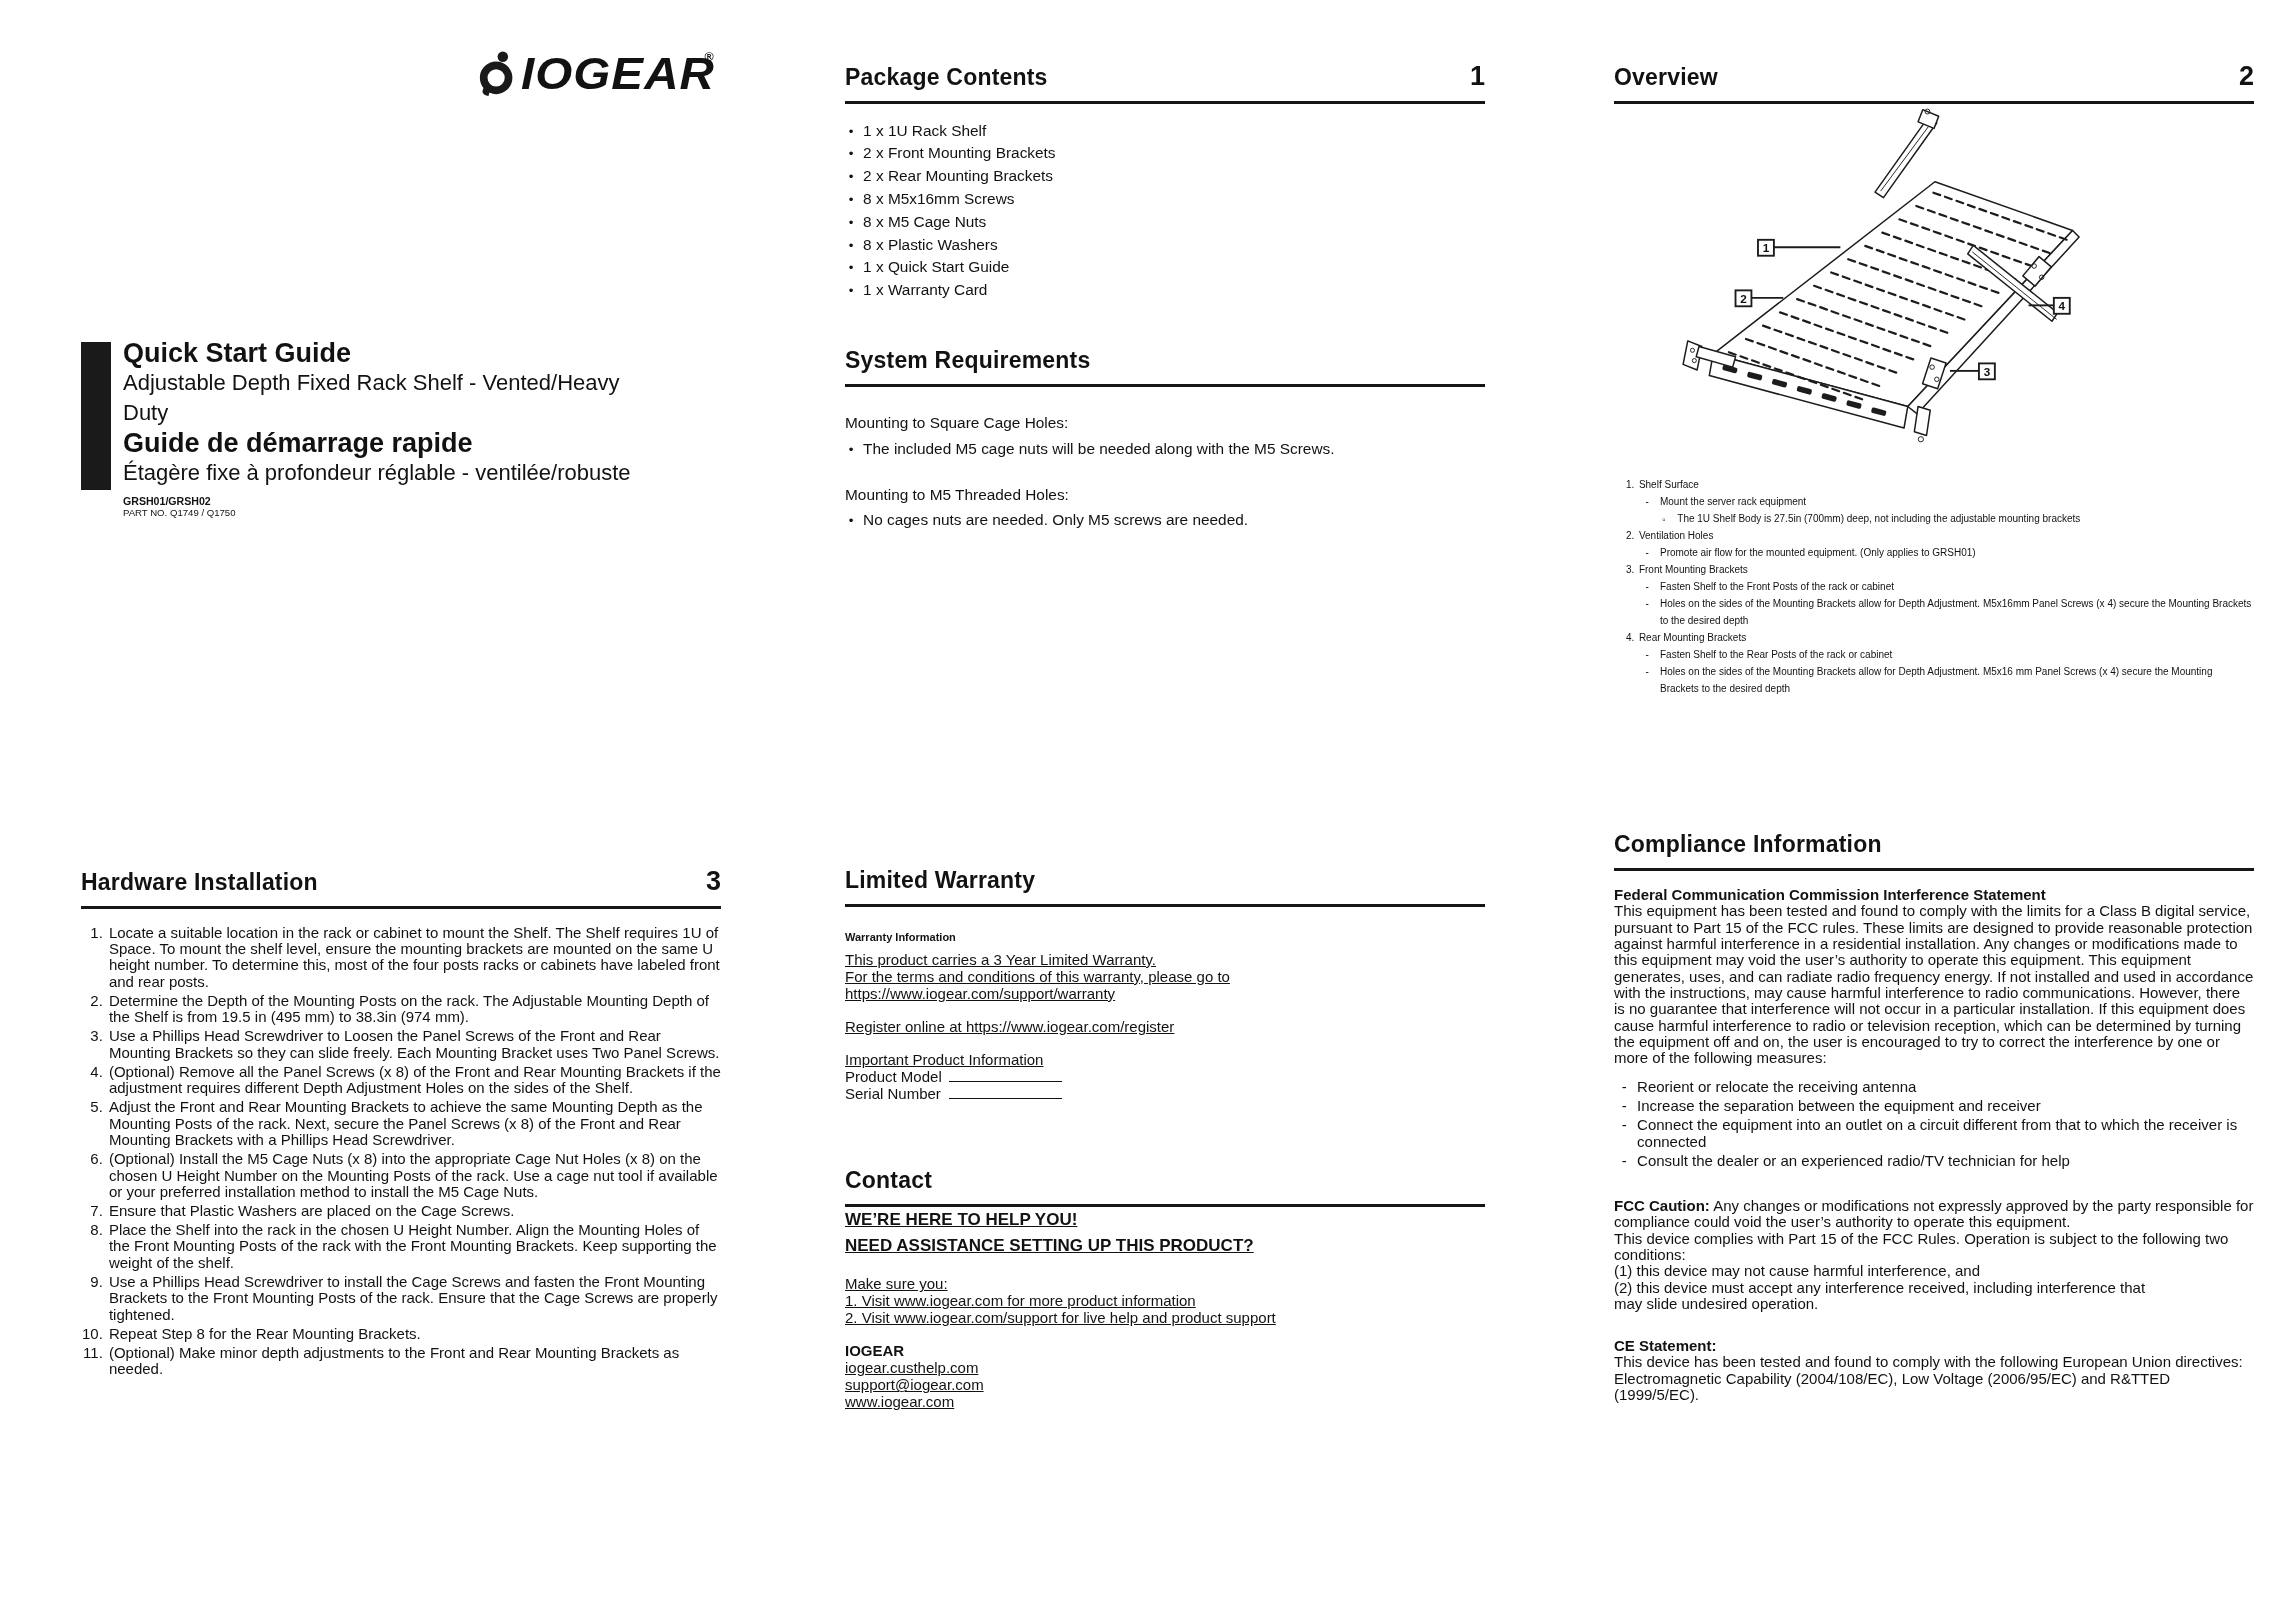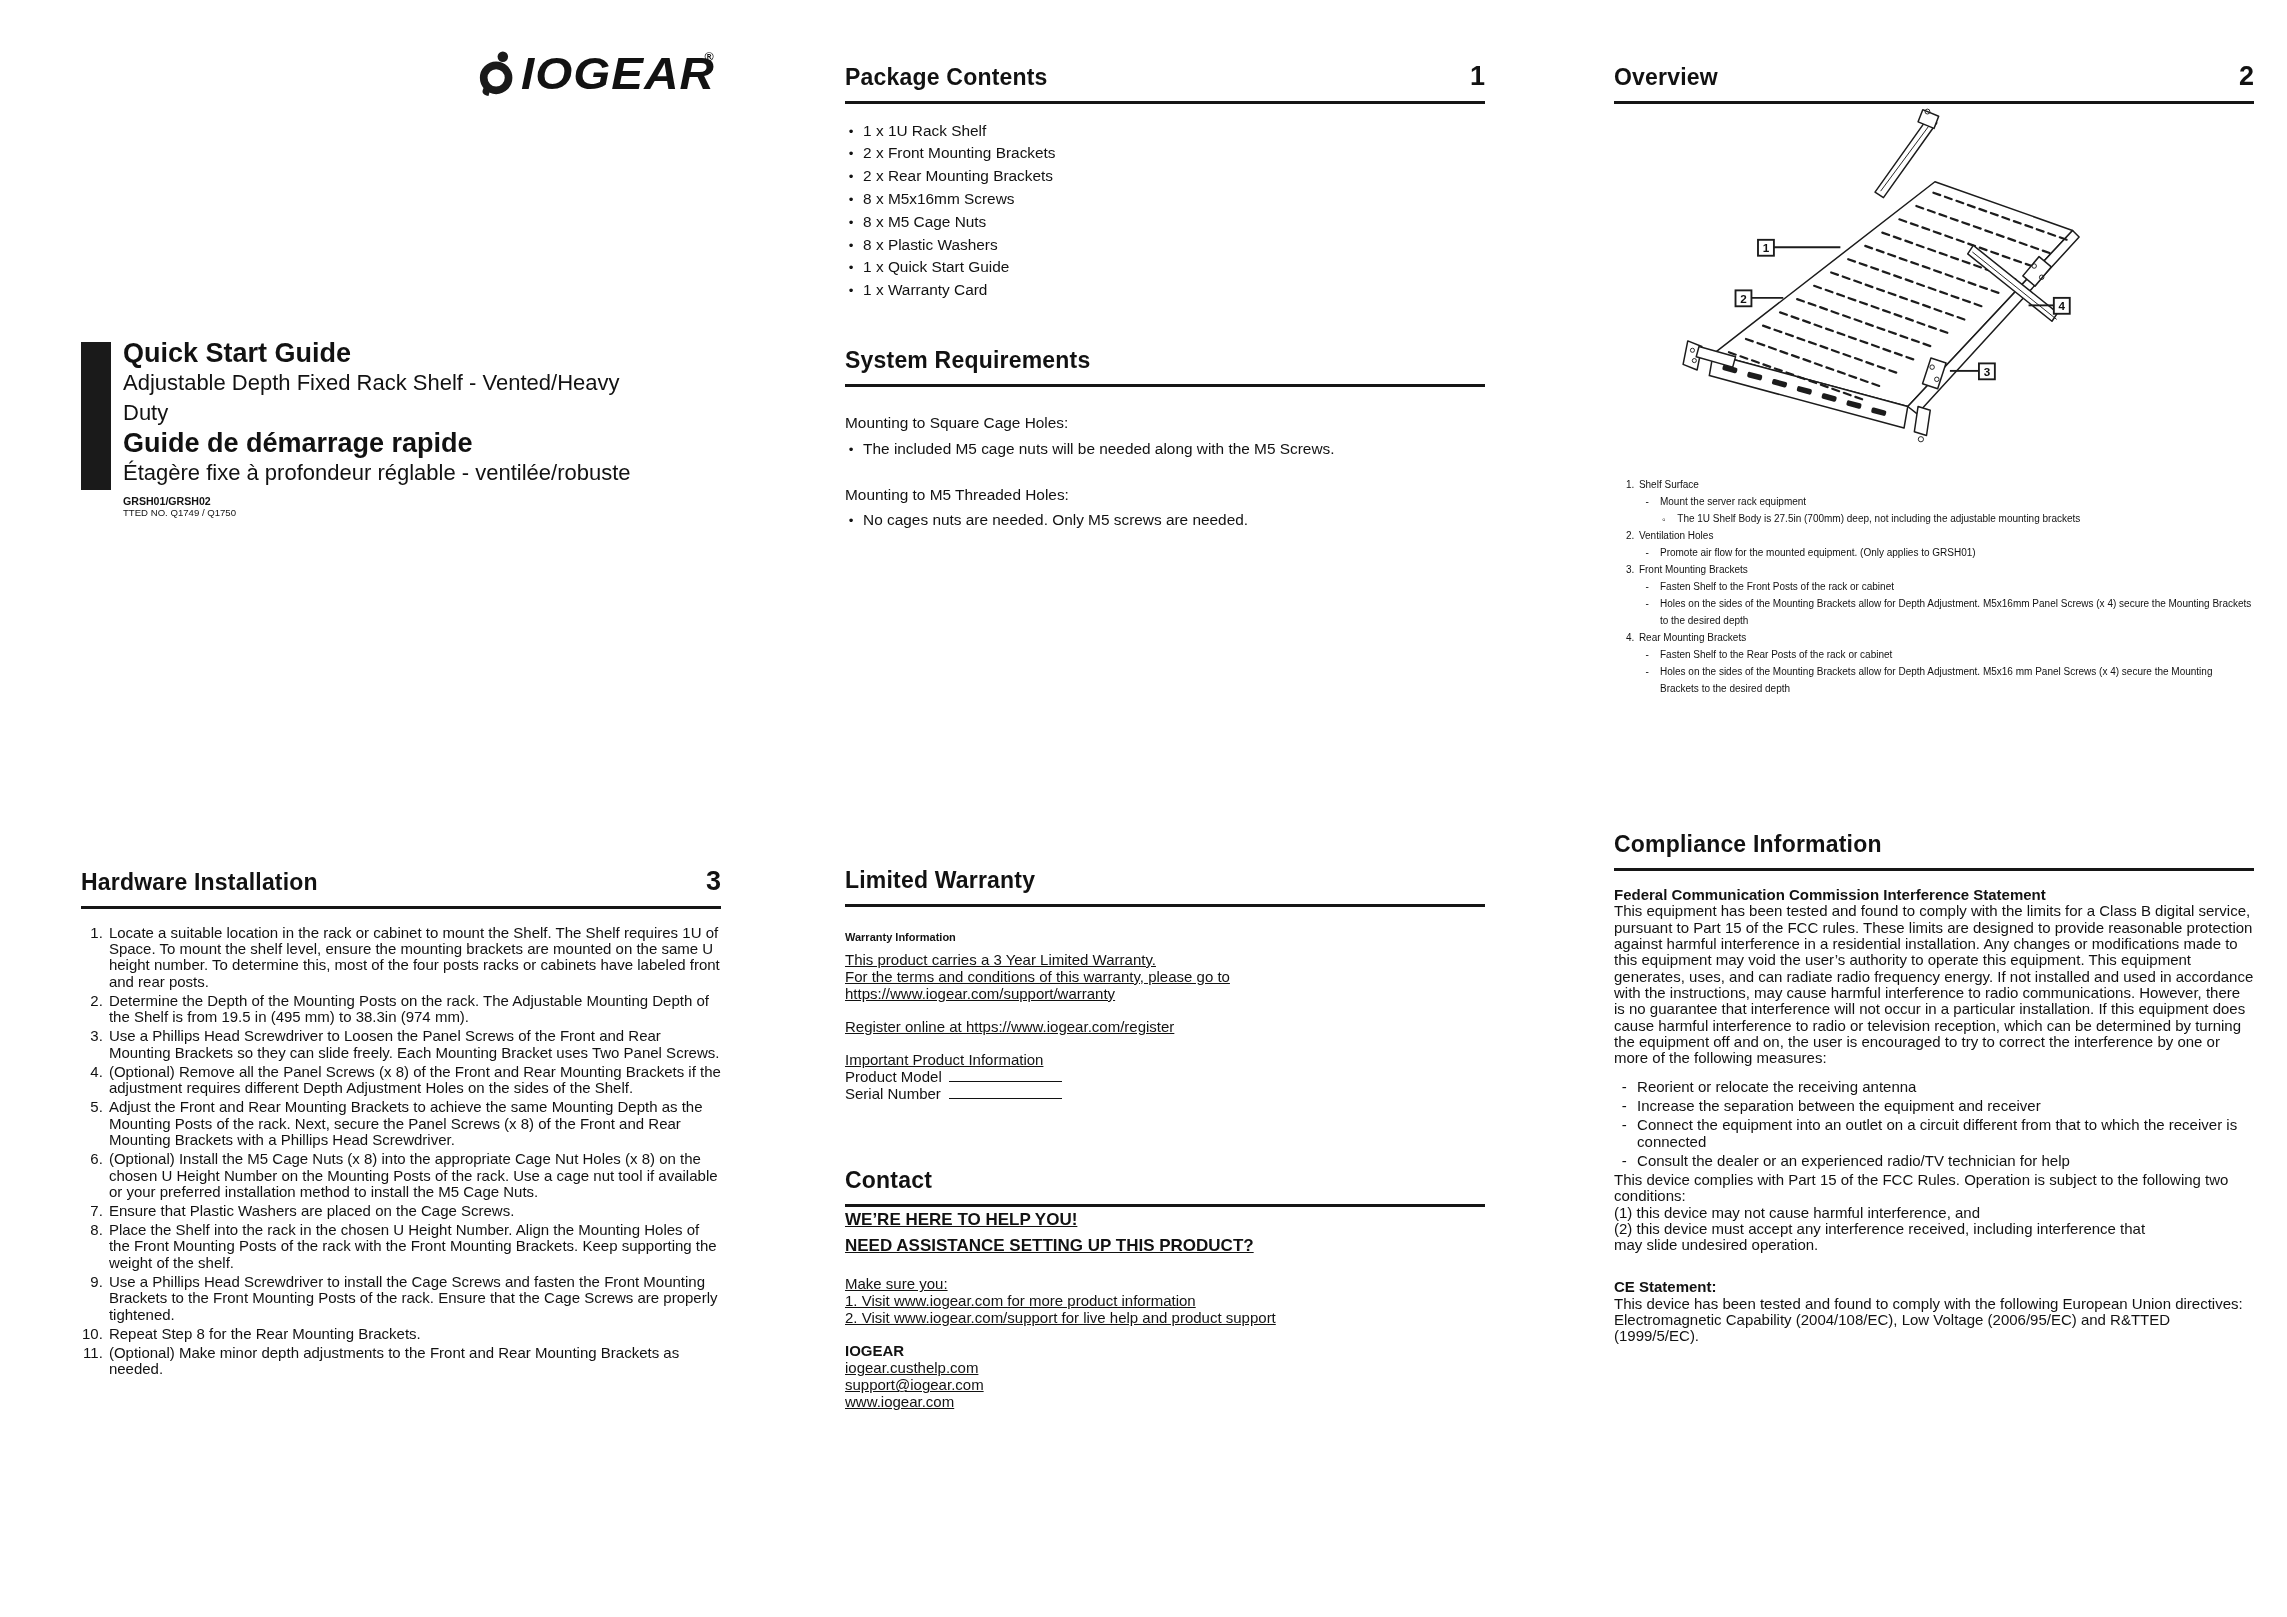--- a/index.html
+++ b/index.html
@@ -86,21 +86,21 @@
     <span class="reg">®</span>
   </div>
 
   <div class="tb-bar"></div>
   <div class="tb-text">
     <div class="tb-t1">Quick Start Guide</div>
     <div class="tb-t2">Adjustable Depth Fixed Rack Shelf - Vented/Heavy Duty</div>
     <div class="tb-t1">Guide de démarrage rapide</div>
     <div class="tb-t2">Étagère fixe à profondeur réglable - ventilée/robuste</div>
     <div class="tb-t3">GRSH01/GRSH02</div>
-    <div class="tb-t4">TTED NO. Q1749 / Q1750</div>
+    <div class="tb-t4">PART NO. Q1749 / Q1750</div>
   </div>
 
   <div class="sec" style="left:845px;top:63px;width:640px">
     <div class="sec-head">
       <h2>Package Contents</h2>
       <span class="sec-num">1</span>
     </div>
     <ul class="dot-list">
       <li>1 x 1U Rack Shelf</li>
       <li>2 x Front Mounting Brackets</li>
@@ -433,20 +433,21 @@
       <h2>Compliance Information</h2>
     </div>
     <div class="cp-h">Federal Communication Commission Interference Statement</div>
     <p class="cp-p">This equipment has been tested and found to comply with the limits for a Class B digital service, pursuant to Part 15 of the FCC rules. These limits are designed to provide reasonable protection against harmful interference in a residential installation. Any changes or modifications made to this equipment may void the user’s authority to operate this equipment. This equipment generates, uses, and can radiate radio frequency energy. If not installed and used in accordance with the instructions, may cause harmful interference to radio communications. However, there is no guarantee that interference will not occur in a particular installation. If this equipment does cause harmful interference to radio or television reception, which can be determined by turning the equipment off and on, the user is encouraged to try to correct the interference by one or more of the following measures:</p>
     <ul class="cp-measures">
       <li>Reorient or relocate the receiving antenna</li>
       <li>Increase the separation between the equipment and receiver</li>
       <li>Connect the equipment into an outlet on a circuit different from that to which the receiver is connected</li>
       <li>Consult the dealer or an experienced radio/TV technician for help</li>
     </ul>
+    <p class="cp-p" style="margin-top:29px"><b class="inlb">FCC Caution:</b><span> Any changes or modifications not expressly approved by the party responsible for compliance could void the user’s authority to operate this equipment.</span></p>
     <p class="cp-p gap17">This device complies with Part 15 of the FCC Rules. Operation is subject to the following two conditions:</p>
     <div class="cp-p">(1) this device may not cause harmful interference, and</div>
     <div class="cp-p">(2) this device must accept any interference received, including interference that</div>
     <div class="cp-p">may slide undesired operation.</div>
     <div class="cp-h" style="margin-top:26px">CE Statement:</div>
     <div class="cp-p">This device has been tested and found to comply with the following European Union directives:</div>
     <div class="cp-p">Electromagnetic Capability (2004/108/EC), Low Voltage (2006/95/EC) and R&amp;TTED (1999/5/EC).</div>
   </div>
 
 </div>

